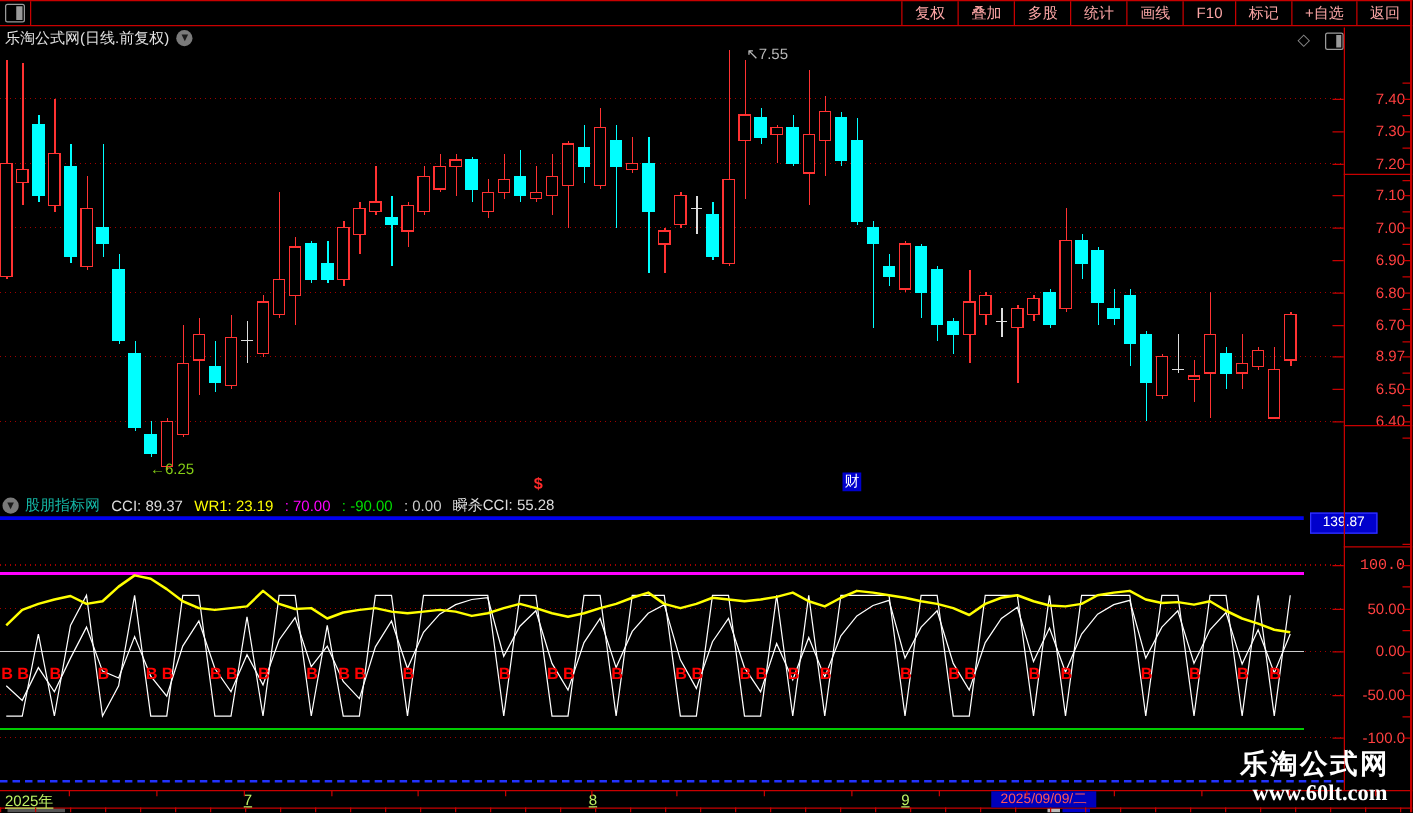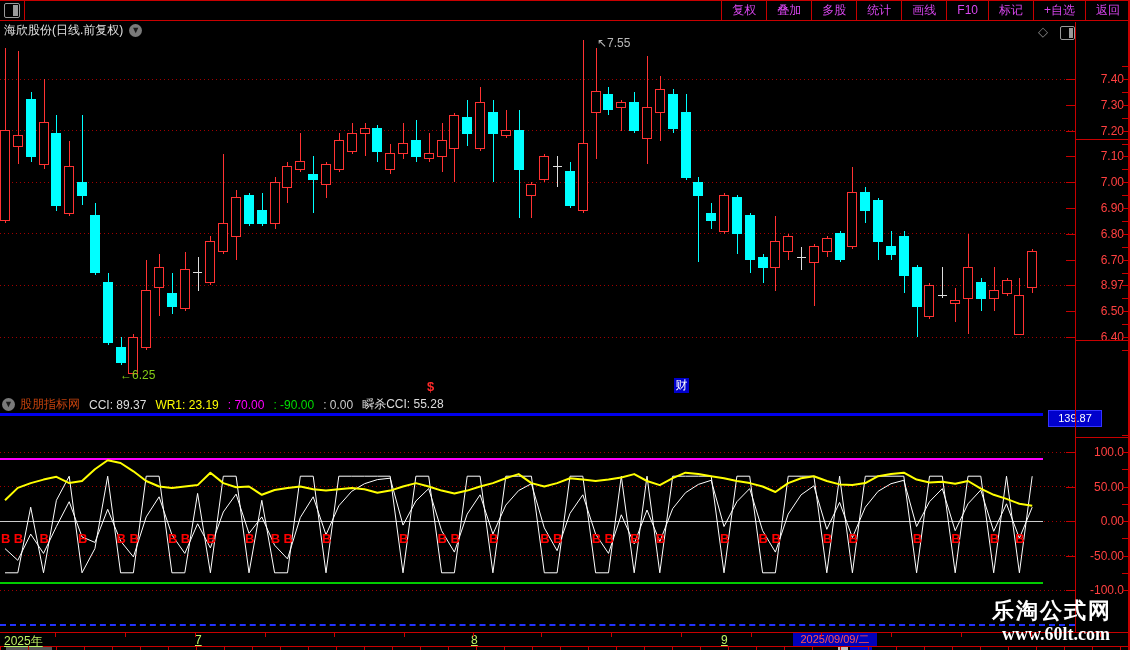--- a/index.html
+++ b/index.html
@@ -8,21 +8,21 @@
   .abs{position:absolute;}
   
   #toolbar{left:0;top:0;width:1130px;height:21px;border-top:1px solid #c80000;border-bottom:1px solid #c80000;
     box-sizing:border-box;display:flex;align-items:center;background:#000;}
   #tb-icon{width:14px;height:13px;border:1px solid #9a9a9a;border-radius:2px;margin:0 4px;position:relative;}
   #tb-icon .fill{position:absolute;right:1px;top:1px;bottom:1px;width:5px;background:#9a9a9a;}
   #tb-sep{width:1px;height:19px;background:#c80000;margin-right:2px;}
   .tbi{display:inline-block;margin:0 7px;font-size:12px;color:#d8d8d8;white-space:nowrap;}
   .tbi.active{color:#00e5e5;}
   #tb-right{margin-left:auto;display:flex;height:19px;align-items:center;}
-  .tbr{font-size:12px;color:#d946ef;padding:0 10px;border-left:1px solid #c80000;height:19px;line-height:19px;white-space:nowrap;}
+  .tbr{font-size:12px;color:#fca5a5;padding:0 10px;border-left:1px solid #c80000;height:19px;line-height:19px;white-space:nowrap;}
   
   #title-row{left:4px;top:22px;height:17px;display:flex;align-items:center;gap:6px;color:#e0e0e0;font-size:12px;}
   .circ-ico{width:13px;height:13px;border-radius:50%;background:#7a7a7a;color:#1a1a1a;font-size:9px;
     line-height:13px;text-align:center;}
   #diamond-ico{left:1038px;top:24px;color:#8a8a8a;font-size:13px;}
   #panel-ico{left:1060px;top:26px;width:13px;height:12px;border:1px solid #9a9a9a;border-radius:2px;}
   #panel-ico .fill{position:absolute;right:1px;top:1px;bottom:1px;width:4px;background:#9a9a9a;}
   
   .vline{width:1px;background:#c80000;}
   .hline{height:1px;background:#c80000;}
@@ -65,21 +65,21 @@
         <span class="tbr">统计</span>
         <span class="tbr">画线</span>
         <span class="tbr">F10</span>
         <span class="tbr">标记</span>
         <span class="tbr">+自选</span>
         <span class="tbr">返回</span>
       </div>
   </div>
 
   <div id="title-row" class="abs">
-    <span>海欣股份(日线.前复权)</span>
+    <span>乐淘公式网(日线.前复权)</span>
     <span class="circ-ico">▼</span>
   </div>
   <div id="diamond-ico" class="abs">◇</div>
   <div id="panel-ico" class="abs">
       <div class="fill"></div>
     </div>
 
   <svg id="mainsvg" width="1075" height="356" style="top:40px">
       <line x1="0" y1="39" x2="1075" y2="39" stroke="#a00000" stroke-width="1" stroke-dasharray="1 3" shape-rendering="crispEdges"></line>
       <line x1="0" y1="90.60000000000005" x2="1075" y2="90.60000000000005" stroke="#a00000" stroke-width="1" stroke-dasharray="1 3" shape-rendering="crispEdges"></line>
@@ -251,21 +251,21 @@
       <rect x="1027.7" y="211.85999999999999" width="9" height="36.12000000000015" fill="#000" stroke="#ff3232" stroke-width="1" shape-rendering="crispEdges"></rect>
     </svg>
 
   <div id="anno-high" class="abs">↖7.55</div>
   <div id="anno-low" class="abs">←6.25</div>
   <div id="anno-dollar" class="abs">$</div>
   <div id="anno-cai" class="abs">财</div>
 
   <div id="ind-header" class="abs">
     <span class="circ-ico" style="margin-right:5px">▼</span>
-  <span style="color: #c2410c; text-align: center;">股朋指标网</span>
+  <span style="color: #14b8a6; text-align: center;">股朋指标网</span>
       <span style="color: rgb(221, 221, 221);">CCI: 89.37</span>
       <span style="color: rgb(255, 255, 0);">WR1: 23.19</span>
       <span style="color: rgb(255, 0, 255);">: 70.00</span>
       <span style="color: rgb(0, 221, 0);">: -90.00</span>
       <span style="color: rgb(204, 204, 204);">: 0.00</span>
       <span style="color: rgb(221, 221, 221);">瞬杀CCI: 55.28</span>
     </div>
   <div id="blue-band" class="abs"></div>
 
   <svg id="indsvg" width="1075" height="183" style="top:417px">
@@ -372,21 +372,21 @@
     <div class="abs" style="left: 1122px; top: 272.5px; width: 6px; height: 1px; background: rgb(200, 0, 0);"></div>
     <div class="abs" style="left: 1122px; top: 285.4px; width: 6px; height: 1px; background: rgb(200, 0, 0);"></div>
     <div class="abs" style="left: 1122px; top: 298.3px; width: 6px; height: 1px; background: rgb(200, 0, 0);"></div>
     <div class="abs" style="left: 1122px; top: 311.2px; width: 6px; height: 1px; background: rgb(200, 0, 0);"></div>
     <div class="abs" style="left: 1122px; top: 324.1px; width: 6px; height: 1px; background: rgb(200, 0, 0);"></div>
     <div class="abs" style="left: 1122px; top: 337px; width: 6px; height: 1px; background: rgb(200, 0, 0);"></div>
     <div class="abs" style="left: 1122px; top: 349.9px; width: 6px; height: 1px; background: rgb(200, 0, 0);"></div>
     <div class="abs" style="left: 1075px; top: 139px; width: 55px; height: 1px; background: rgb(200, 0, 0);"></div>
     <div class="abs" style="left: 1075px; top: 340px; width: 55px; height: 1px; background: rgb(200, 0, 0);"></div>
     <div class="abs" style="left: 1075px; top: 437px; width: 55px; height: 1px; background: rgb(200, 0, 0);"></div>
-    <div class="plabel" style="left: 1078px; top: 445px;">100.0</div>
+    <div class="plabel" style="left: 1078px; top: 445px; font-family: Liberation Mono, monospace;">100.0</div>
     <div class="abs" style="left: 1066px; top: 452px; width: 9px; height: 1px; background: rgb(200, 0, 0);"></div>
     <div class="plabel" style="left: 1078px; top: 479.5px;">50.00</div>
     <div class="abs" style="left: 1066px; top: 486.5px; width: 9px; height: 1px; background: rgb(200, 0, 0);"></div>
     <div class="plabel" style="left: 1078px; top: 514px;">0.00</div>
     <div class="abs" style="left: 1066px; top: 521px; width: 9px; height: 1px; background: rgb(200, 0, 0);"></div>
     <div class="plabel" style="left: 1078px; top: 548.5px;">-50.00</div>
     <div class="abs" style="left: 1066px; top: 555.5px; width: 9px; height: 1px; background: rgb(200, 0, 0);"></div>
     <div class="plabel" style="left: 1078px; top: 583px;">-100.0</div>
     <div class="abs" style="left: 1066px; top: 590px; width: 9px; height: 1px; background: rgb(200, 0, 0);"></div>
     <div class="abs" style="left: 1122px; top: 434.75px; width: 6px; height: 1px; background: rgb(200, 0, 0);"></div>

